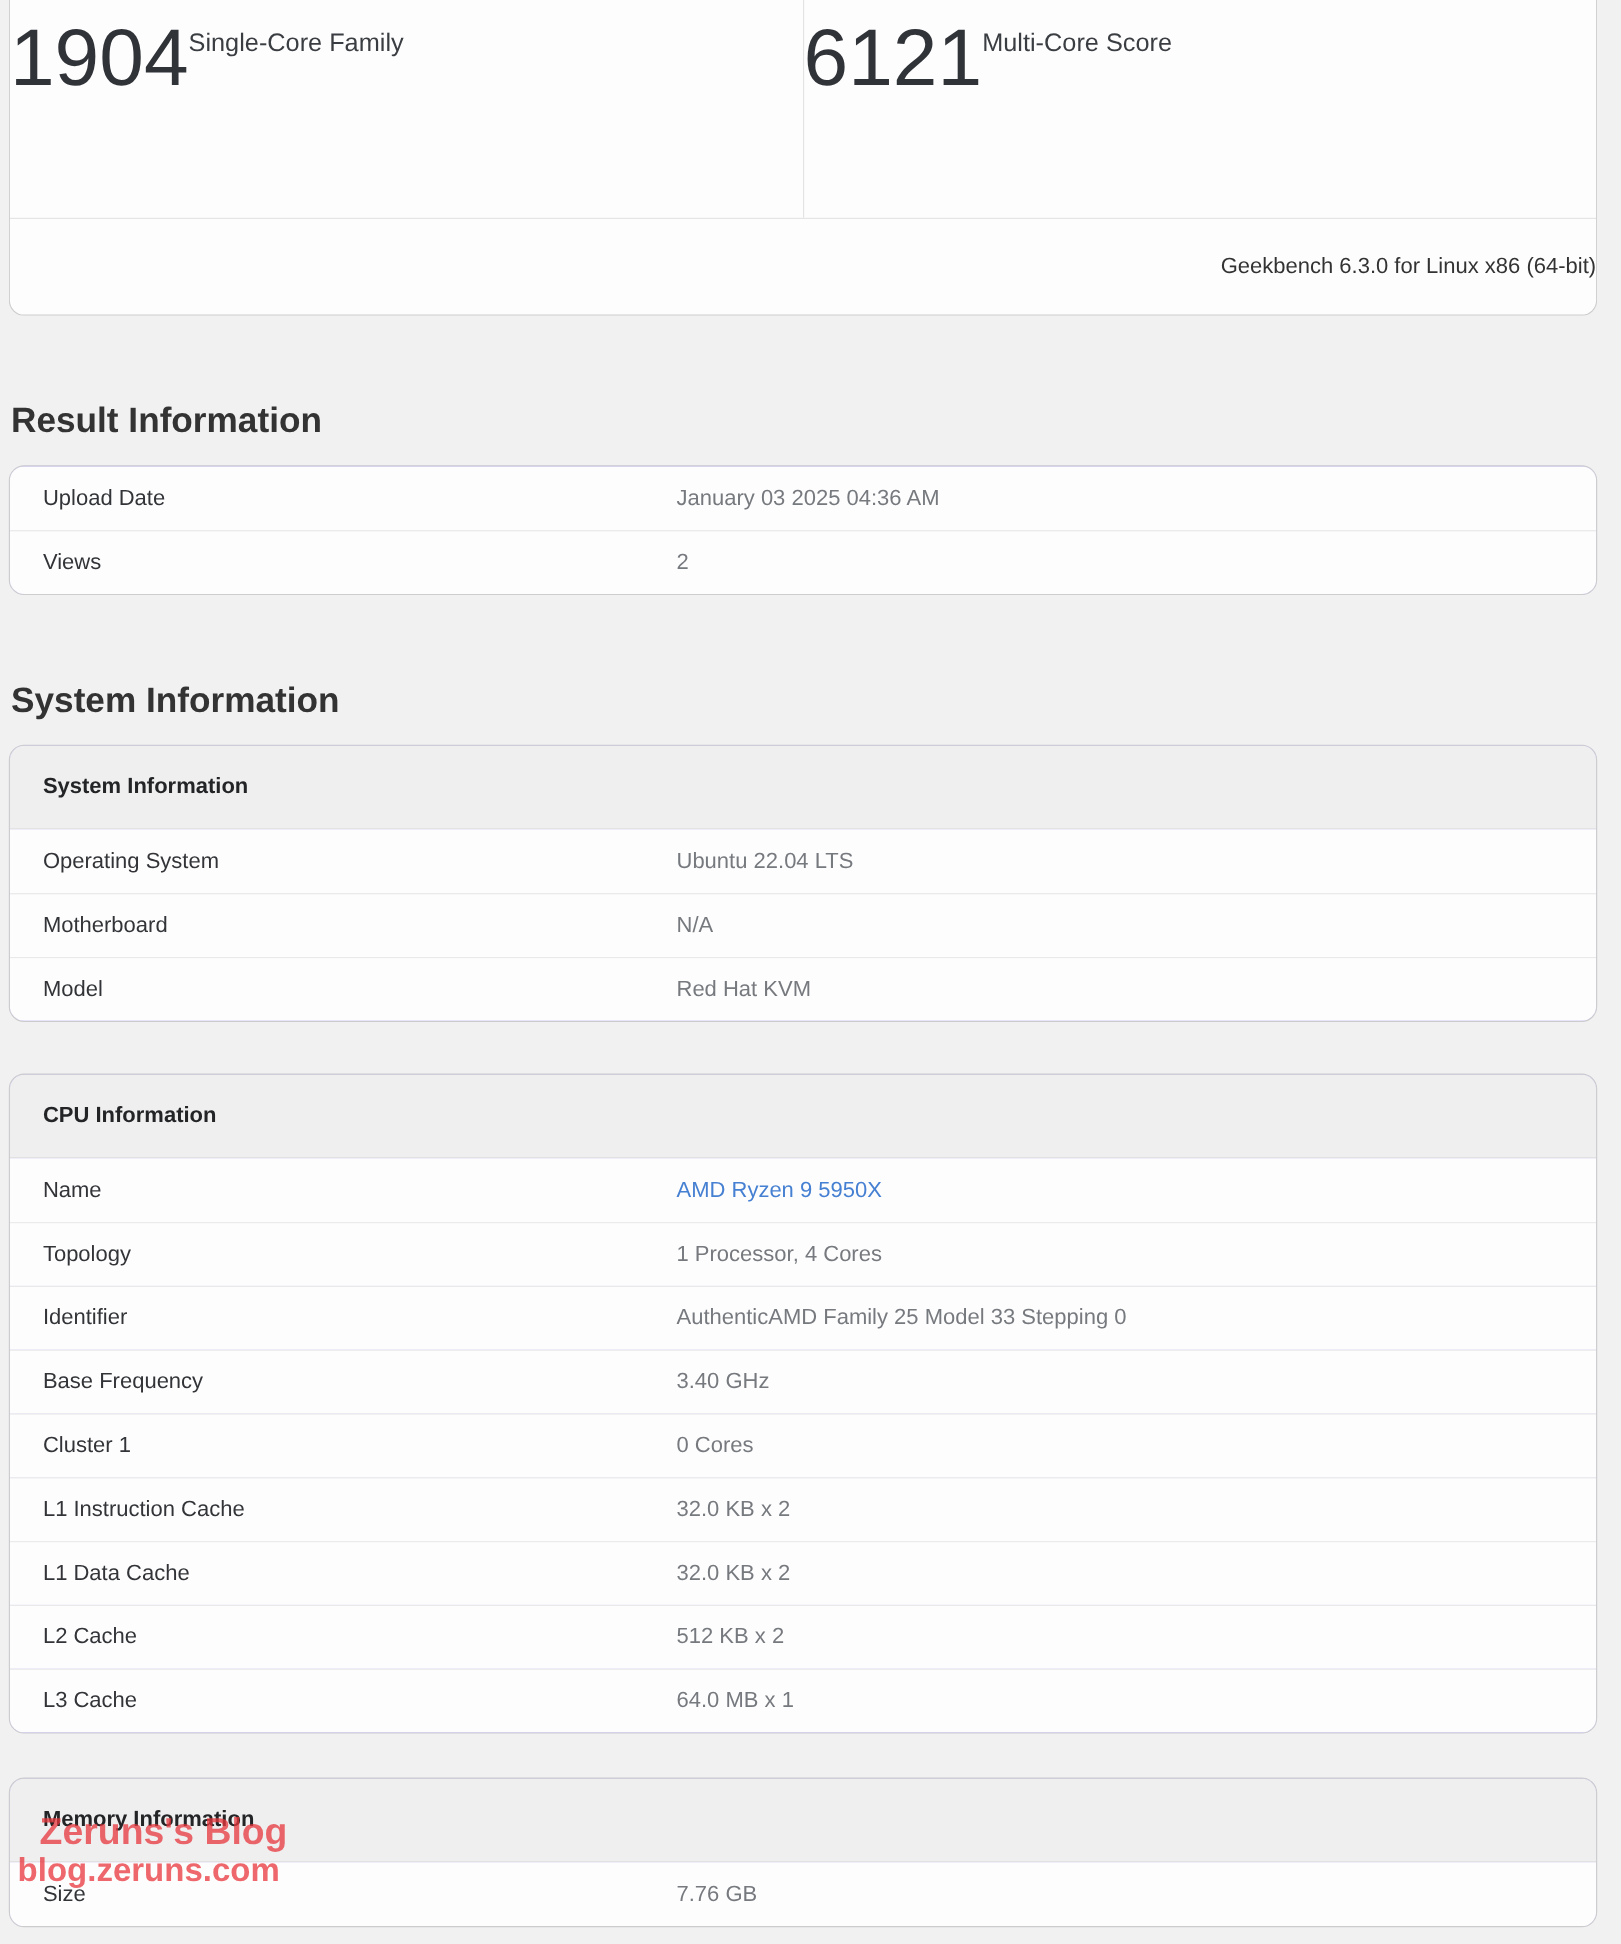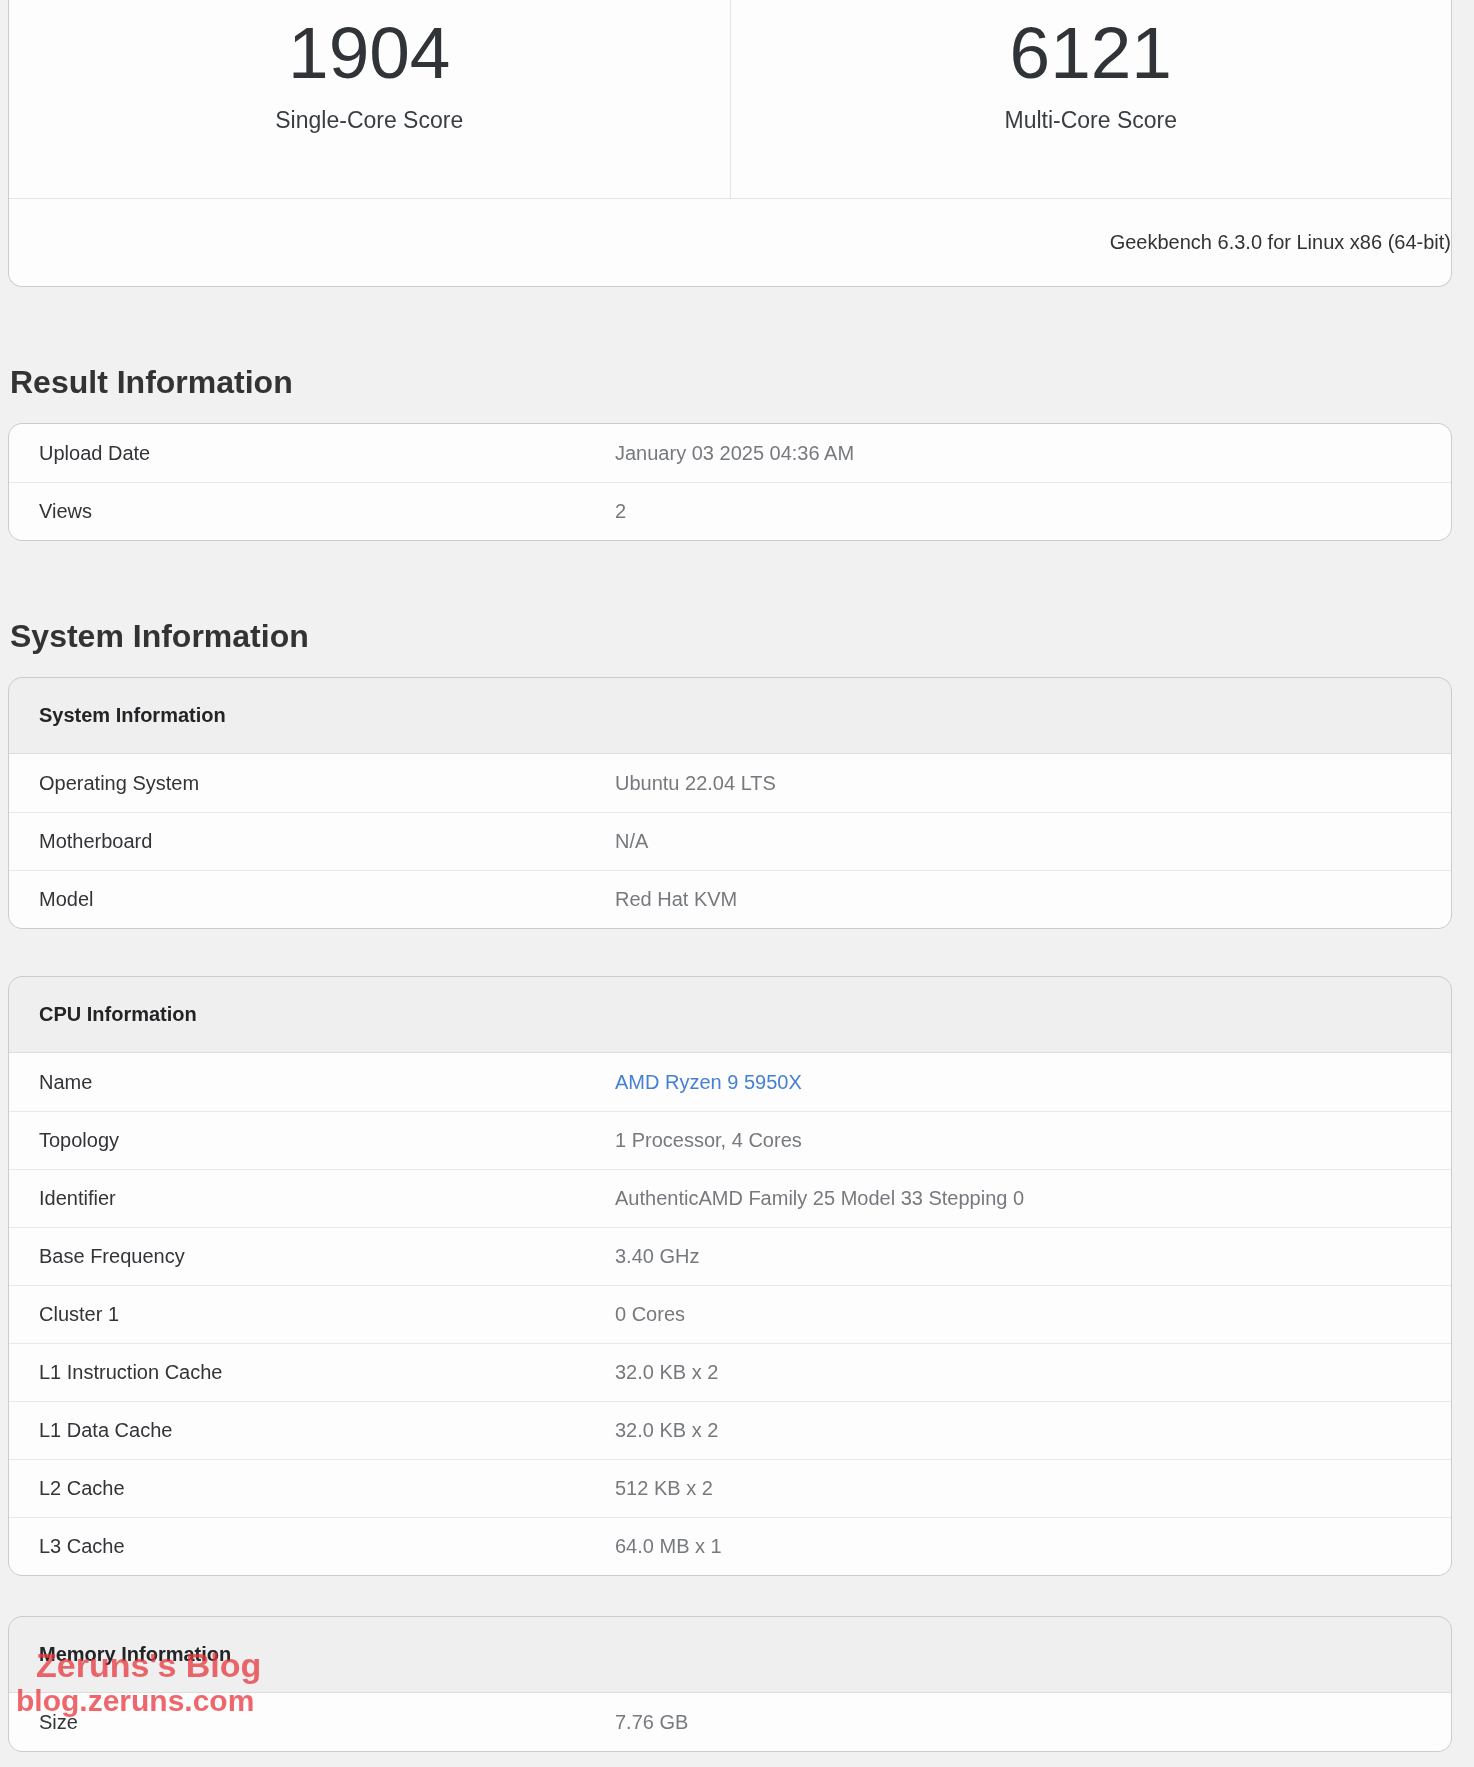--- a/index.html
+++ b/index.html
@@ -15,21 +15,21 @@
   
   .top-card {
     background: #fdfdfd;
     border: 1px solid #cccccd;
     border-top: none;
     border-radius: 0 0 14px 14px;
     overflow: hidden;
   }
   .scores { display: flex; height: 198px; }
   .score-cell {
-    flex: 1; display: flex; flex-direction: column; align-items: center;
+    flex: 1; display: flex; flex-direction: row; align-items: flex-start;
     padding-top: 12px;
   }
   .score-cell.single { border-right: 1px solid #e3e3e4; }
   .score-value { font-size: 73px; line-height: 82px; color: #303338; }
   .score-label { font-size: 23px; color: #3a3d41; margin-top: 13px; }
   .version-row {
     border-top: 1px solid #e3e3e4;
     height: 88px;
     display: flex; align-items: center;
     padding-left: 30px;
@@ -87,21 +87,21 @@
 </style>
 </head>
 <body style="background: rgb(241, 241, 242);">
 
 <div class="container">
 
   <div class="top-card">
     <div class="scores">
       <div class="score-cell single">
         <div class="score-value">1904</div>
-        <div class="score-label">Single-Core Score</div>
+        <div class="score-label">Single-Core Family</div>
       </div>
       <div class="score-cell">
         <div class="score-value">6121</div>
         <div class="score-label">Multi-Core Score</div>
       </div>
     </div>
     <div class="version-row">
       <span>Geekbench 6.3.0 for Linux x86 (64-bit)</span>
     </div>
   </div>

